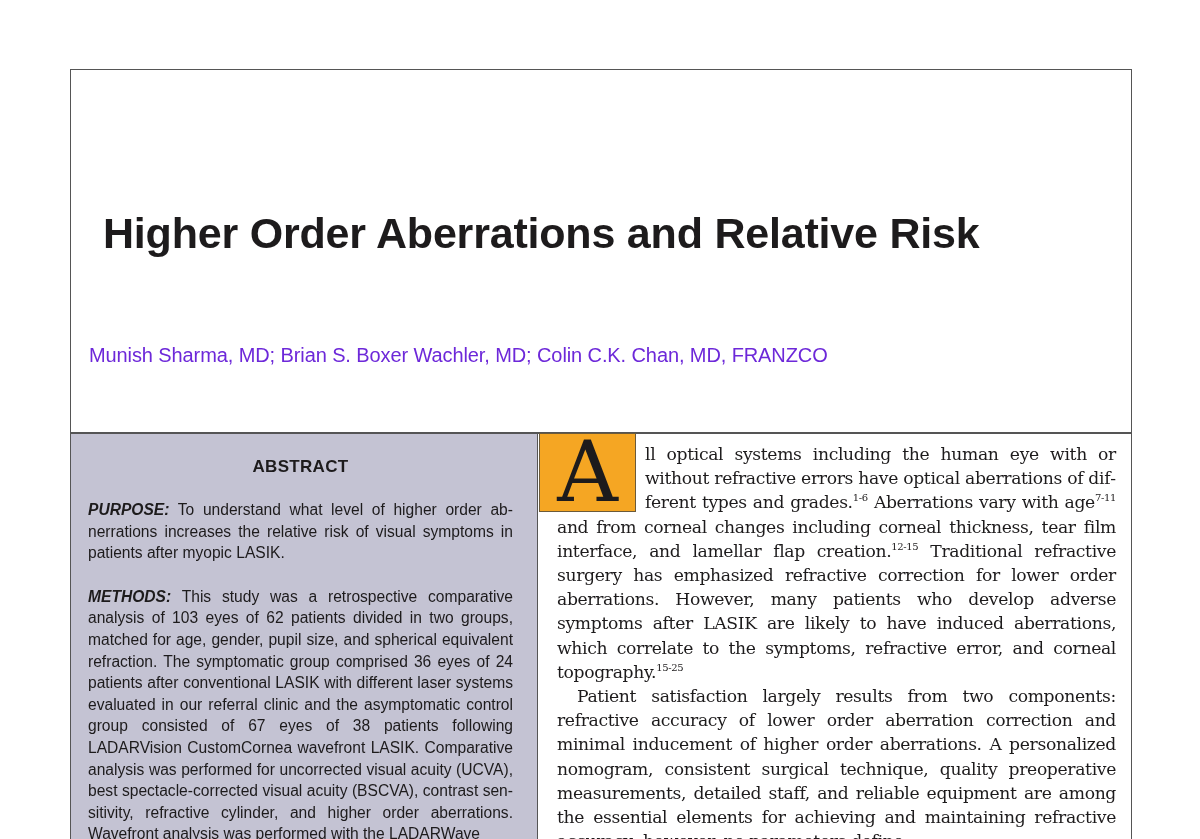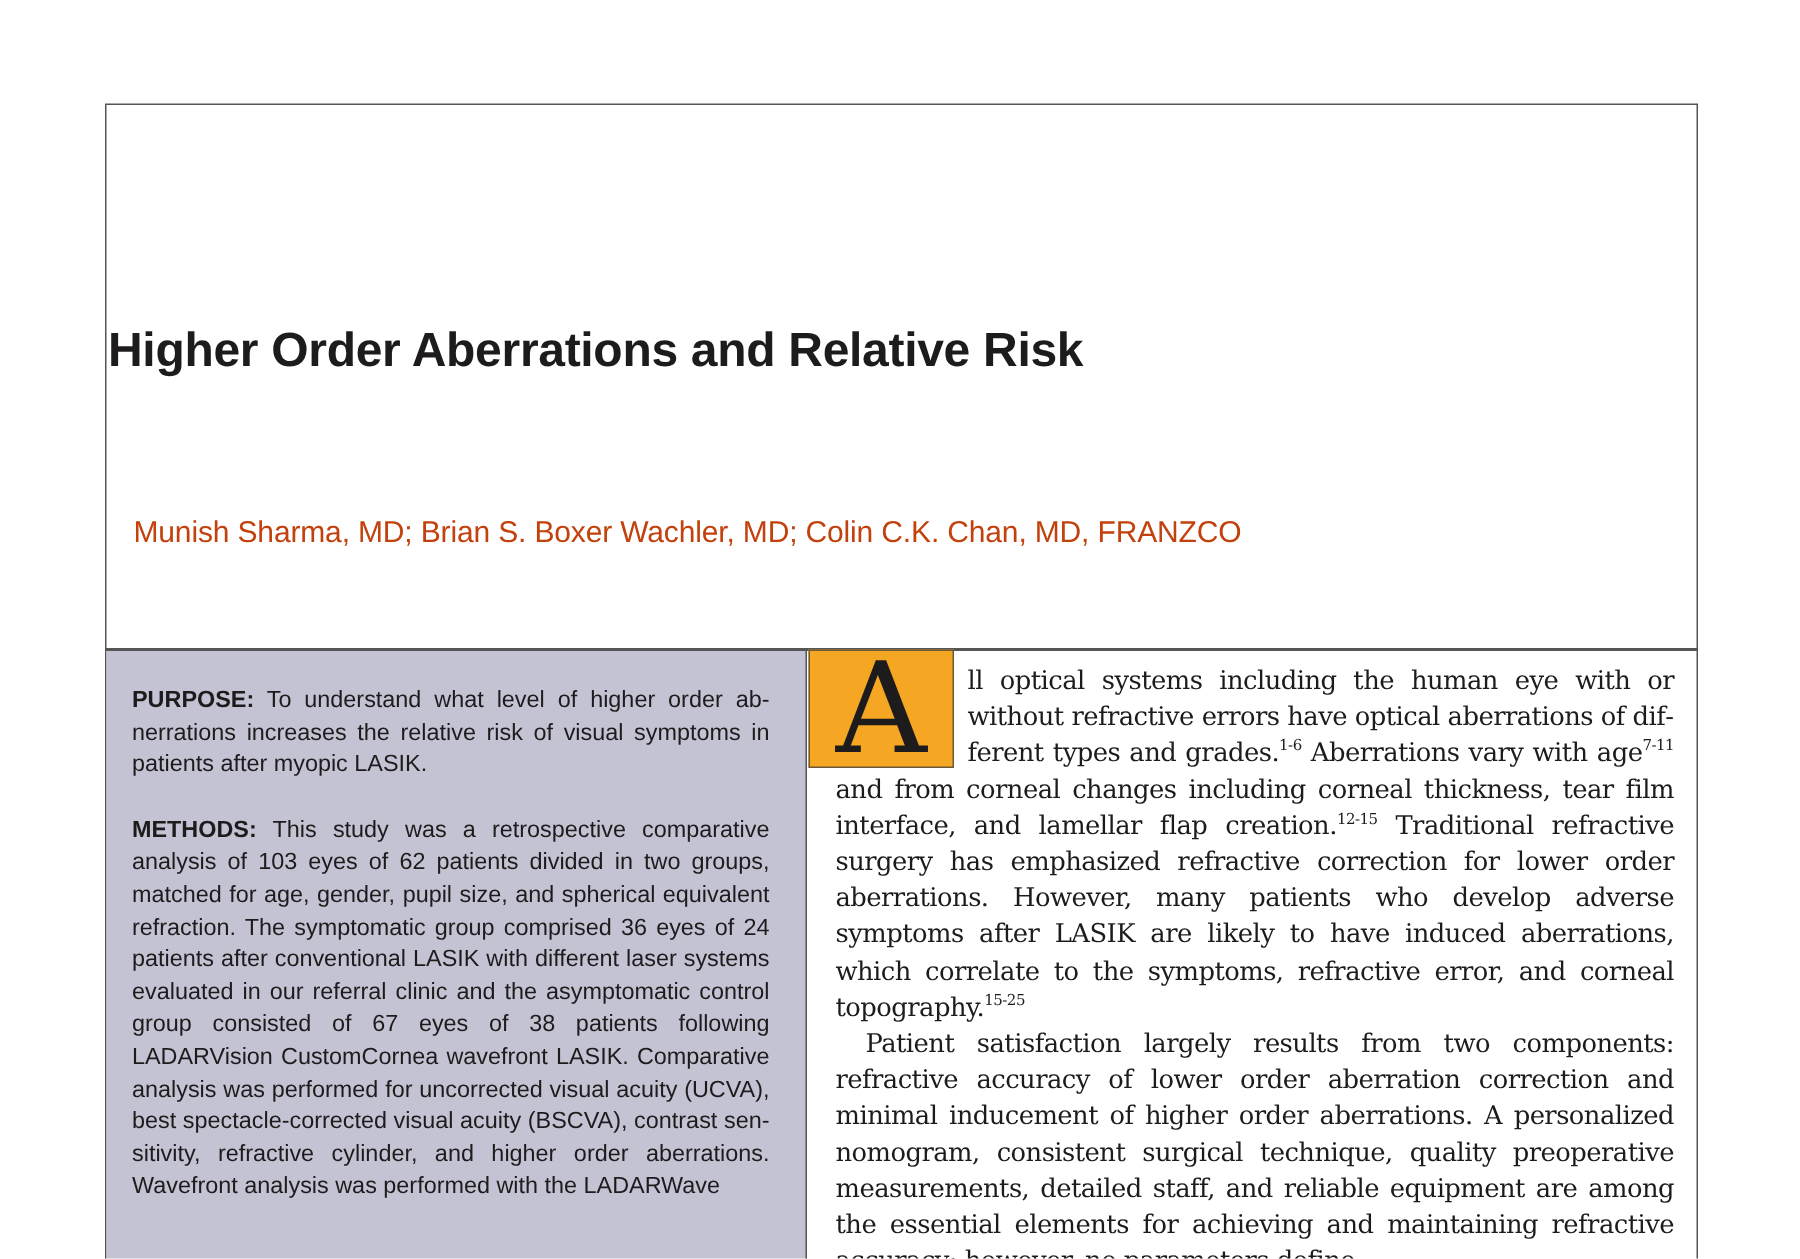--- a/index.html
+++ b/index.html
@@ -7,31 +7,31 @@
     width: 1200px; height: 839px; overflow: hidden;
     background: #ffffff; position: relative;
     color: #1d1b1c;
   }
   .frame {
     position: absolute; left: 70px; top: 69px;
     width: 1062px; height: 800px;
     border: 1.5px solid #555555; box-sizing: border-box;
   }
   .title {
-    position: absolute; left: 72px; top: 208px; width: 1040px;
+    position: absolute; left: 103px; top: 208px; width: 1040px;
     font-family: "Liberation Sans", sans-serif;
-    font-weight: 700; font-size: 32px; line-height: 51px;
+    font-weight: 700; font-size: 43px; line-height: 51px;
     letter-spacing: -0.2px; color: #1d1b1c;
     transform: scaleX(1.0); transform-origin: left top;
     margin: 0;
   }
   .authors {
     position: absolute; left: 89px; top: 342px;
     font-family: "Liberation Sans", sans-serif;
-    font-size: 20px; line-height: 26px; color: #c2410c;
+    font-size: 20px; line-height: 26px; color: #6d28d9;
     letter-spacing: -0.1px;
   }
   .divider {
     position: absolute; left: 70px; top: 432px; width: 1062px; height: 1.5px;
     background: #555555;
   }
   .abstract {
     position: absolute; left: 71px; top: 434px;
     width: 467px; height: 420px;
     background: #c4c3d3;
@@ -44,21 +44,21 @@
   .abstract-heading {
     margin: 23px 0 0 0; text-align: center;
     font-weight: 700; font-size: 17px; letter-spacing: 0.3px;
     line-height: 20px;
   }
   .abs-para {
     margin: 0; text-align: justify; hyphens: manual;
   }
   .abs-para.purpose { margin-top: 22px; }
   .abs-para.methods { margin-top: 22px; }
-  .abs-label { font-weight: 700; }
+  .abs-label { font-weight: 700; font-style: italic; }
   .body-col {
     position: absolute; left: 557px; top: 442px; width: 559px;
     font-family: "DejaVu Serif", serif;
     font-size: 17.2px; line-height: 24.2px; color: #1d1b1c;
     letter-spacing: -0.35px;
   }
   .body-col p { margin: 0; text-align: justify; }
   .body-col p.indent { text-indent: 20px; }
   .dropcap {
     position: absolute; left: 539px; top: 433px;
@@ -79,20 +79,21 @@
 
 <h1 class="title">
   <span>Higher Order Aberrations and Relative Risk</span><br>
 </h1>
 
 <div class="authors">Munish Sharma, MD; Brian S. Boxer Wachler, MD; Colin C.K. Chan, MD, FRANZCO</div>
 
 <div class="divider"></div>
 
 <section class="abstract">
+  <div class="abstract-heading">ABSTRACT</div>
   <p class="abs-para purpose">
     <span class="abs-label">PURPOSE:</span><span> To understand what level of higher order ab­nerrations increases the relative risk of visual symptoms in patients after myopic LASIK.</span>
   </p>
   <p class="abs-para methods">
     <span class="abs-label">METHODS:</span><span> This study was a retrospective compara­tive analysis of 103 eyes of 62 patients divided in two groups, matched for age, gender, pupil size, and spherical equivalent refraction. The symptomatic group comprised 36 eyes of 24 patients after conventional LASIK with different laser systems evaluated in our re­ferral clinic and the asymptomatic control group con­sisted of 67 eyes of 38 patients following LADARVision CustomCornea wavefront LASIK. Comparative analysis was performed for uncorrected visual acuity (UCVA), best spectacle-corrected visual acuity (BSCVA), contrast sen­sitivity, refractive cylinder, and higher order aberrations. Wavefront analysis was performed with the LADARWave</span>
   </p>
 </section>
 
 <div class="dropcap">A</div>
 

